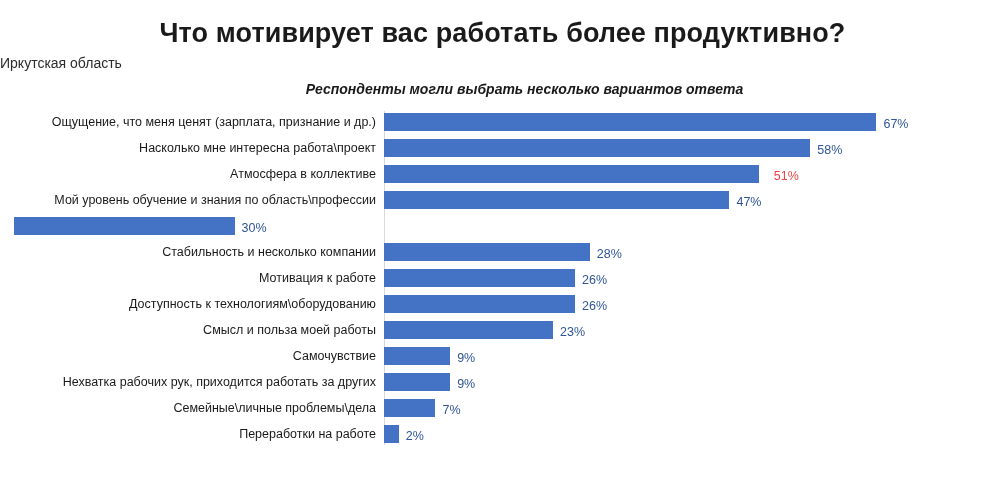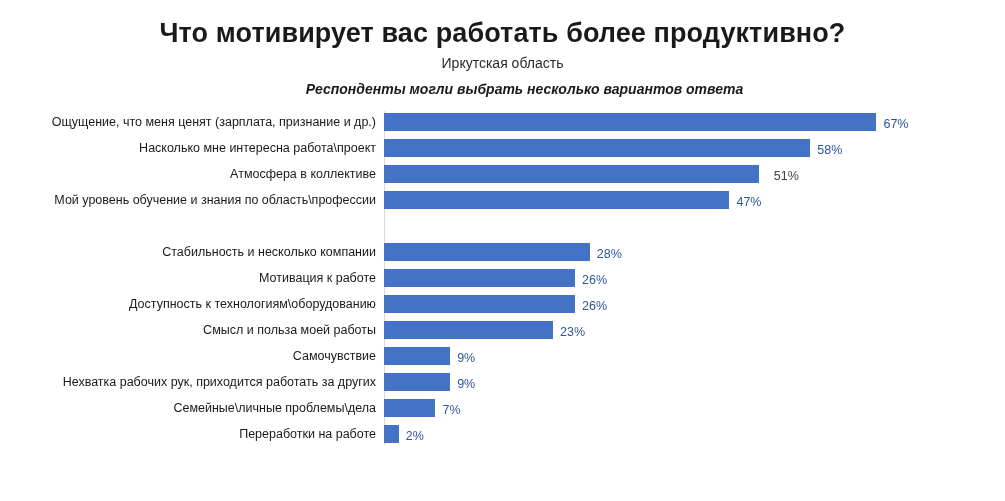--- a/index.html
+++ b/index.html
@@ -22,21 +22,20 @@
   }
   .title {
     text-align: center;
     font-size: 27px;
     font-weight: bold;
     color: #1a1a1a;
     padding-top: 18px;
     letter-spacing: 0.1px;
   }
   .subtitle {
-    text-align: center;
     font-size: 14px;
     font-weight: normal;
     color: #2b2b2b;
     padding-top: 6px;
   }
   .note {
     text-align: center;
     font-size: 14px;
     font-style: italic;
     font-weight: bold;
@@ -115,31 +114,35 @@
         <div class="cat-label">Насколько мне интересна работа\проект</div>
         <div class="bar-area">
           <div class="bar" style="width: 426.3px; background: rgb(68, 114, 196);"></div>
           <div class="val-label" style="color: rgb(47, 85, 151);">58%</div>
         </div>
       </div>
       <div class="row">
         <div class="cat-label">Атмосфера в коллективе</div>
         <div class="bar-area">
           <div class="bar" style="width: 374.85px; background: rgb(68, 114, 196);"></div>
-          <div class="val-label" style="color: #404040; margin-left: 15px;">51%</div>
+          <div class="val-label" style="color: #ef4444; margin-left: 15px;">51%</div>
         </div>
       </div>
       <div class="row">
         <div class="cat-label">Мой уровень обучение и знания по область\профессии</div>
         <div class="bar-area">
           <div class="bar" style="width: 345.45px; background: rgb(68, 114, 196);"></div>
           <div class="val-label" style="color: rgb(47, 85, 151);">47%</div>
         </div>
       </div>
       <div class="row">
+        <div class="bar-area">
+          <div class="bar" style="width: 220.5px; background: rgb(68, 114, 196);"></div>
+          <div class="val-label" style="color: rgb(47, 85, 151);">30%</div>
+        </div>
       </div>
       <div class="row">
         <div class="cat-label">Стабильность и несколько компании</div>
         <div class="bar-area">
           <div class="bar" style="width: 205.8px; background: rgb(68, 114, 196);"></div>
           <div class="val-label" style="color: rgb(47, 85, 151);">28%</div>
         </div>
       </div>
       <div class="row">
         <div class="cat-label">Мотивация к работе</div>

